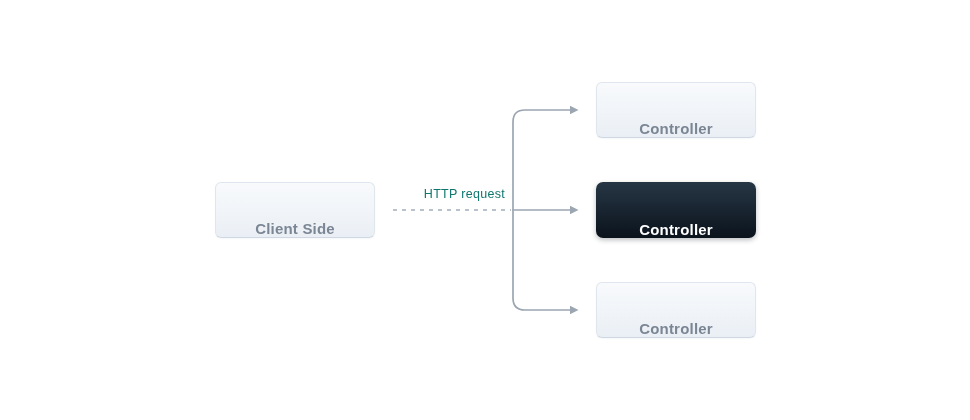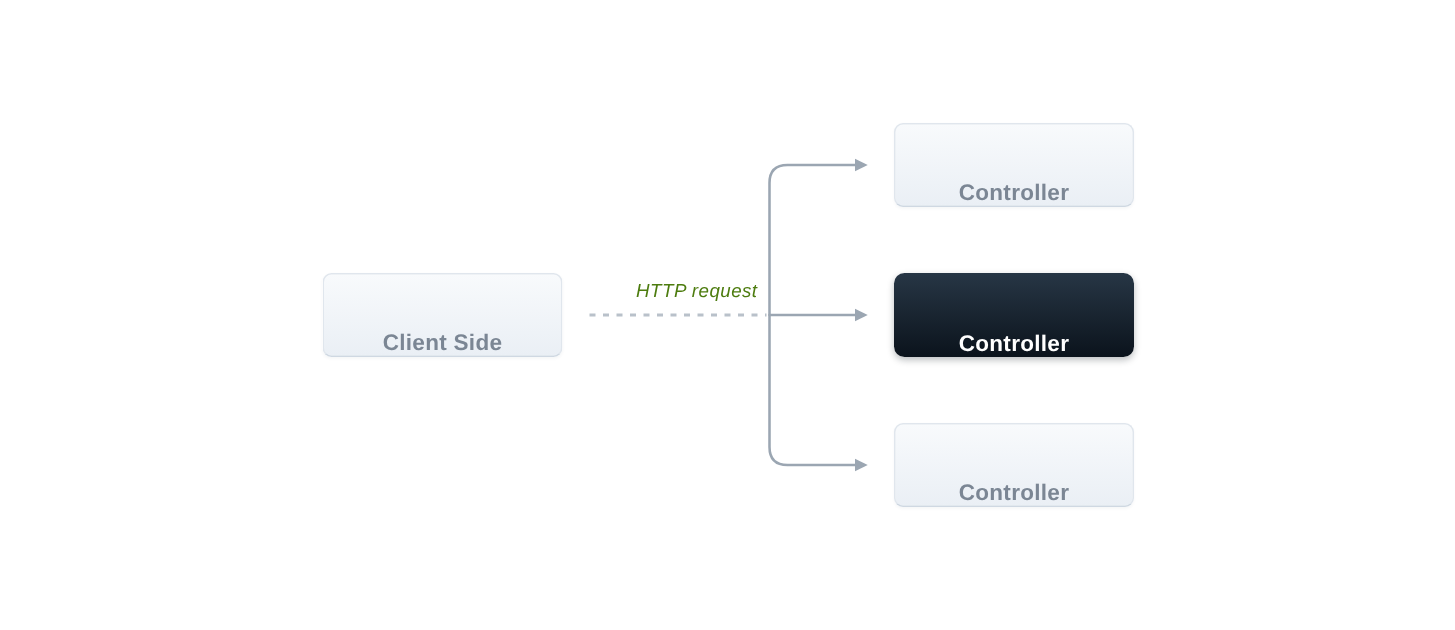--- a/index.html
+++ b/index.html
@@ -47,22 +47,21 @@
   .controller-top   { left: 596px; top: 82px;  }
   .controller-mid   { left: 596px; top: 182px; }
   .controller-bot   { left: 596px; top: 282px; }
   .arrow-label {
     position: absolute;
     left: 0;
     top: 187px;
     width: 505px;
     text-align: right;
     font-size: 12.5px;
-    font-style: italic;
-    color: #4d7c0f;
+    color: #0f766e;
     letter-spacing: 0.3px;
   }
   .connector-svg {
     position: absolute;
     left: 0;
     top: 0;
     width: 970px;
     height: 420px;
     pointer-events: none;
   }

